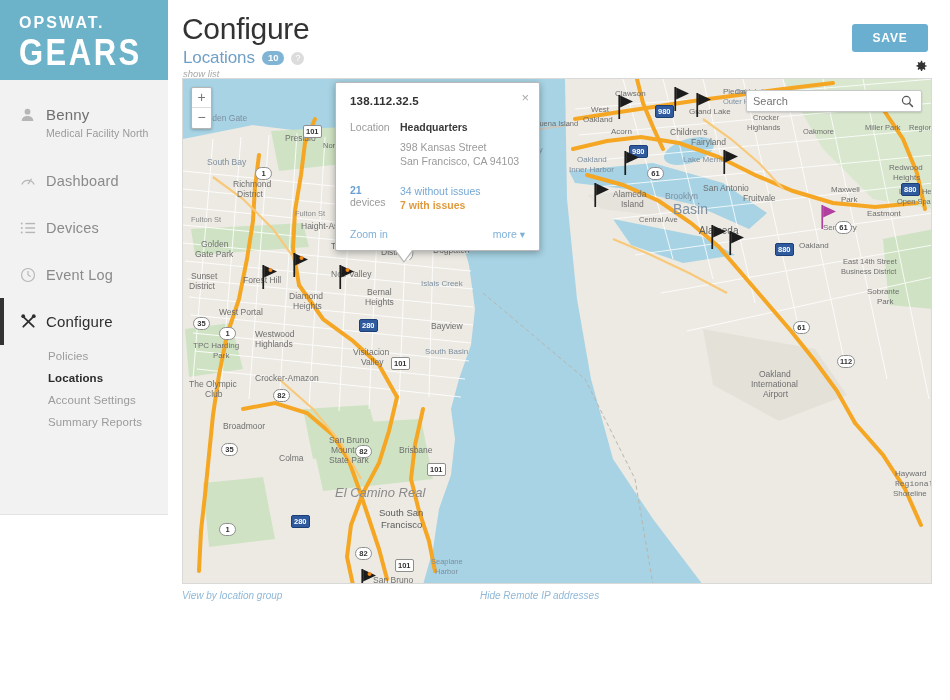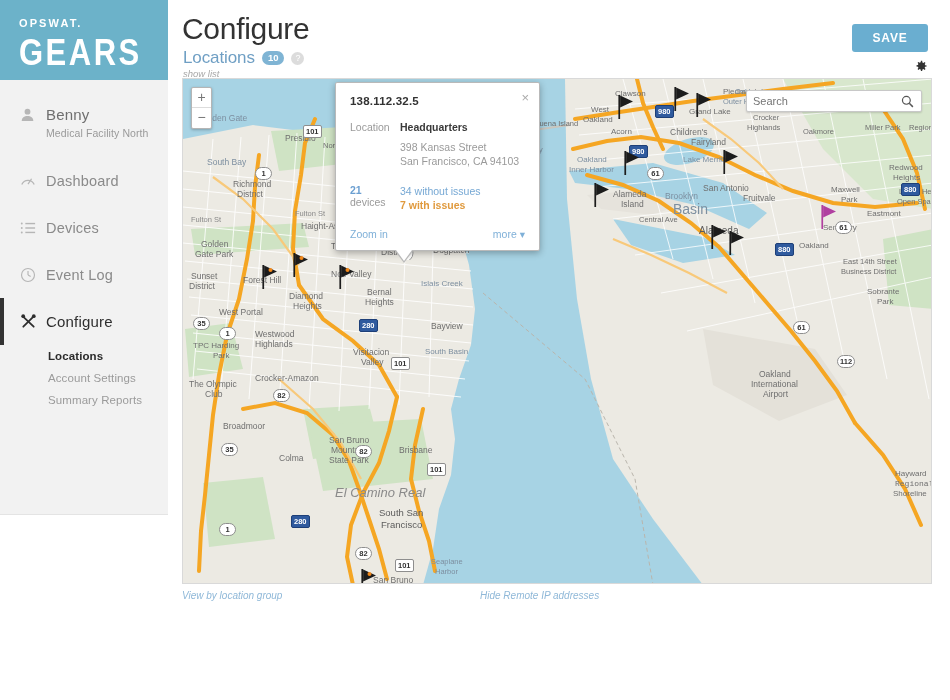--- a/index.html
+++ b/index.html
@@ -13,21 +13,21 @@
   .app { display: flex; width: 950px; height: 700px; }
 
   
   .sidebar { width: 168px; height: 700px; background: #f2f2f2; position: relative; flex: none; }
   .brand {
     height: 80px; background: #6cb2c9; color: #fff;
     display: flex; flex-direction: column; justify-content: center;
     padding-left: 19px;
   }
   .brand-top {
-    font-size: 11px; font-weight: bold; letter-spacing: 2.1px;
+    font-size: 16px; font-weight: bold; letter-spacing: 2.1px;
     line-height: 16px;
   }
   .brand-bottom {
     font-size: 31px; font-weight: bold; letter-spacing: 2.5px;
     line-height: 32px; font-family: "Liberation Sans", sans-serif;
     transform: scaleY(1.22); transform-origin: left top; margin-top: 2px;
   }
   .user-block { padding: 22px 0 18px 0; }
   .nav-row {
     display: flex; align-items: center; padding-left: 20px;
@@ -240,20 +240,21 @@
             <line x1="14.5" y1="3.5" x2="3.5" y2="14.5"></line>
           </g>
           <circle cx="3.4" cy="3.4" r="2" fill="#2e2e2e"></circle>
           <circle cx="14.6" cy="3.4" r="2" fill="#2e2e2e"></circle>
         </svg>
       </span>
       <span class="nav-label">Configure</span>
     </div>
 
     <div class="subnav">
+      <div class="subnav-item">Policies</div>
       <div class="subnav-item sel">Locations</div>
       <div class="subnav-item">Account Settings</div>
       <div class="subnav-item">Summary Reports</div>
     </div>
 
   </div>
 
   <div class="main">
 
     <div class="page-title">Configure</div>

